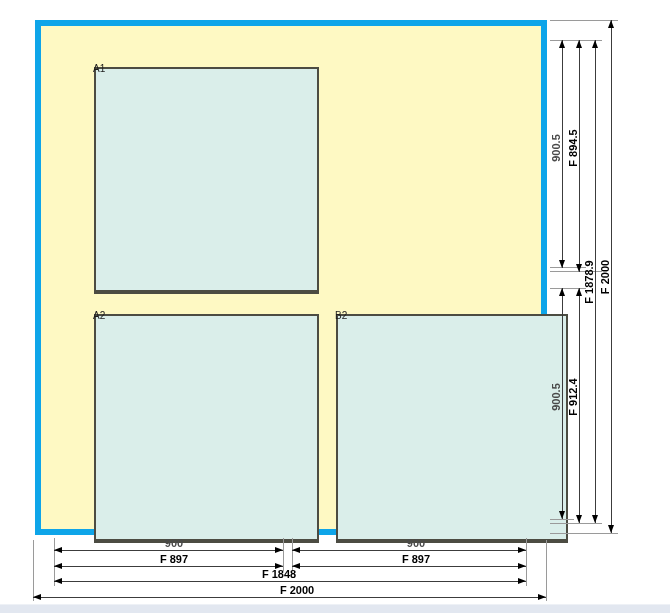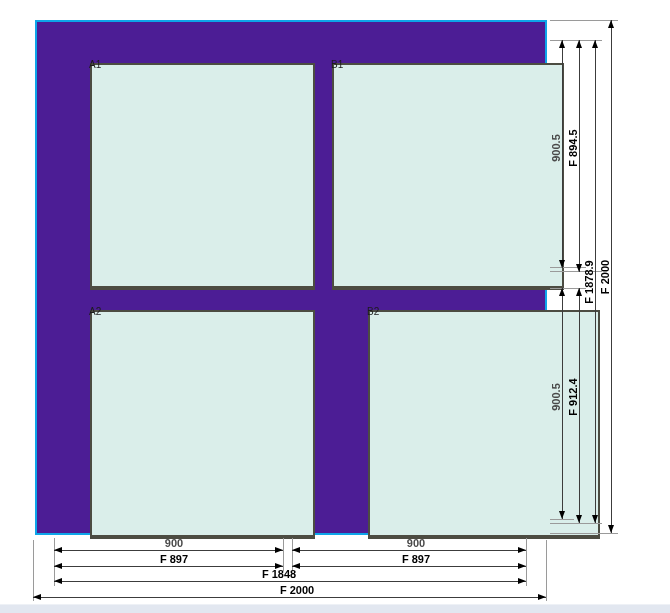--- a/index.html
+++ b/index.html
@@ -3,30 +3,30 @@
 <meta charset="utf-8">
 <style>
   html,body{margin:0;padding:0;background:#ffffff;}
   .stage{
     position:relative;width:670px;height:613px;background:#ffffff;overflow:hidden;
     font-family:"Liberation Sans","DejaVu Sans",sans-serif;
   }
   
   .frame{
     position:absolute;left:35px;top:20px;width:512px;height:515px;
-    background:#4c1d95;border:2px solid #0ea5e9;box-sizing:border-box;
+    background:#fef9c3;border:6px solid #0ea5e9;box-sizing:border-box;
   }
   .pane{
     position:absolute;background:#daeeea;
     border:2px solid #4c4c42;border-bottom-width:4px;box-sizing:border-box;
   }
   .pane-a1{left:53px;top:41px;width:225px;height:227px;}
   .pane-b1{left:295px;top:41px;width:232px;height:227px;}
   .pane-a2{left:53px;top:288px;width:225px;height:229px;}
-  .pane-b2{left:295px;top:288px;width:232px;height:229px;margin-left:36px;}
+  .pane-b2{left:295px;top:288px;width:232px;height:229px;}
   .pane-label{
     position:absolute;left:-3px;top:-5px;font-size:10px;line-height:10px;
     color:#1c1c1c;letter-spacing:0px;
   }
   
   .extv{position:absolute;width:1px;background:#9a9a9a;}
   .exth{position:absolute;height:1px;background:#9a9a9a;}
   .dimv{position:absolute;width:1px;background:#3c3c3c;}
   .dimh{position:absolute;height:1px;background:#3c3c3c;}
   .dimv::before{content:"";position:absolute;top:0;left:-3px;width:0;height:0;
@@ -54,23 +54,20 @@
   }
 </style>
 </head>
 <body>
 
 <div class="stage">
 
   <div class="frame">
     <div class="pane pane-a1">
       <span class="pane-label">A1</span>
-    </div>
-    <div class="pane pane-b1">
-      <span class="pane-label">B1</span>
     </div>
     <div class="pane pane-a2">
       <span class="pane-label">A2</span>
     </div>
     <div class="pane pane-b2">
       <span class="pane-label">B2</span>
     </div>
   </div>
 
   <div class="exth" style="left:550px;top:20px;width:68px;"></div>

